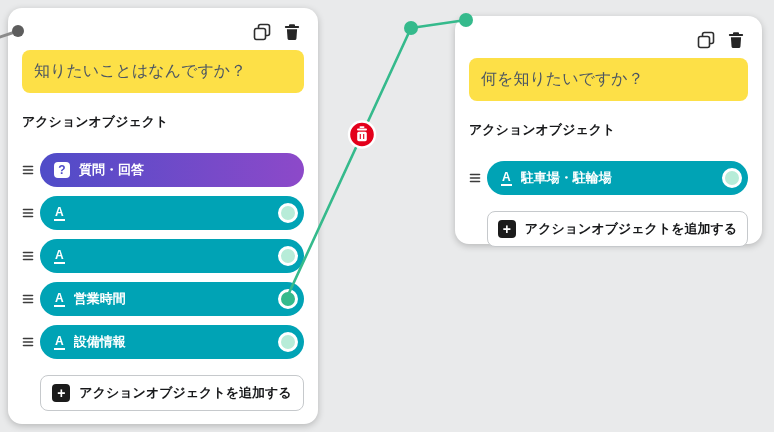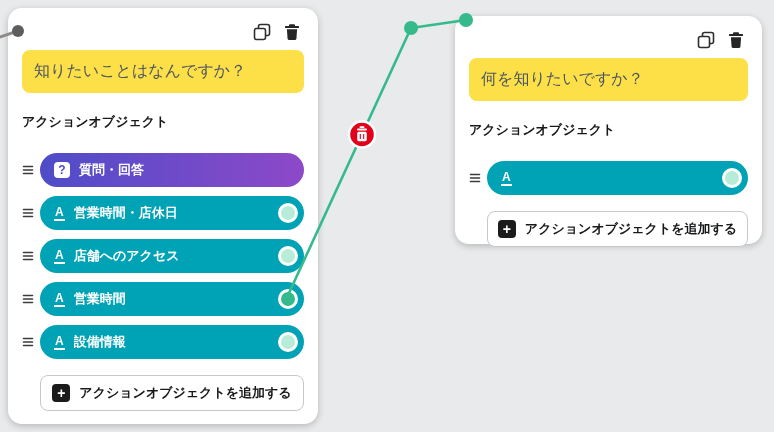--- a/index.html
+++ b/index.html
@@ -159,38 +159,36 @@
         <svg width="12" height="12" viewBox="0 0 12 12">
             <g stroke="#3c3c3c" stroke-width="1.6" stroke-linecap="round">
           <line x1="1.5" y1="2.5" x2="10.5" y2="2.5"></line>
               <line x1="1.5" y1="6" x2="10.5" y2="6"></line>
               <line x1="1.5" y1="9.5" x2="10.5" y2="9.5"></line>
             </g>
           </svg>
       </span>
       <div class="pill teal">
         <span class="aicon">A</span>
-        <span class="pill-label">営業時間・店休日</span>
-        <span class="port"></span>
-      </div>
-    </div>
-
-    <div class="item-row">
-      <span class="drag">
-        <svg width="12" height="12" viewBox="0 0 12 12">
-            <g stroke="#3c3c3c" stroke-width="1.6" stroke-linecap="round">
-          <line x1="1.5" y1="2.5" x2="10.5" y2="2.5"></line>
-              <line x1="1.5" y1="6" x2="10.5" y2="6"></line>
-              <line x1="1.5" y1="9.5" x2="10.5" y2="9.5"></line>
-            </g>
-          </svg>
-      </span>
-      <div class="pill teal">
-        <span class="aicon">A</span>
-        <span class="pill-label">店舗へのアクセス</span>
+        <span class="port"></span>
+      </div>
+    </div>
+
+    <div class="item-row">
+      <span class="drag">
+        <svg width="12" height="12" viewBox="0 0 12 12">
+            <g stroke="#3c3c3c" stroke-width="1.6" stroke-linecap="round">
+          <line x1="1.5" y1="2.5" x2="10.5" y2="2.5"></line>
+              <line x1="1.5" y1="6" x2="10.5" y2="6"></line>
+              <line x1="1.5" y1="9.5" x2="10.5" y2="9.5"></line>
+            </g>
+          </svg>
+      </span>
+      <div class="pill teal">
+        <span class="aicon">A</span>
         <span class="port"></span>
       </div>
     </div>
 
     <div class="item-row">
       <span class="drag">
         <svg width="12" height="12" viewBox="0 0 12 12">
             <g stroke="#3c3c3c" stroke-width="1.6" stroke-linecap="round">
           <line x1="1.5" y1="2.5" x2="10.5" y2="2.5"></line>
               <line x1="1.5" y1="6" x2="10.5" y2="6"></line>
@@ -257,20 +255,21 @@
         <svg width="12" height="12" viewBox="0 0 12 12">
             <g stroke="#3c3c3c" stroke-width="1.6" stroke-linecap="round">
           <line x1="1.5" y1="2.5" x2="10.5" y2="2.5"></line>
               <line x1="1.5" y1="6" x2="10.5" y2="6"></line>
               <line x1="1.5" y1="9.5" x2="10.5" y2="9.5"></line>
             </g>
           </svg>
       </span>
       <div class="pill teal">
         <span class="aicon">A</span>
+        <span class="pill-label">駐車場・駐輪場</span>
         <span class="port"></span>
       </div>
     </div>
 
     <button class="add-btn">
       <span class="plus-box">+</span>
       <span>アクションオブジェクトを追加する</span>
     </button>
   </div>
 

